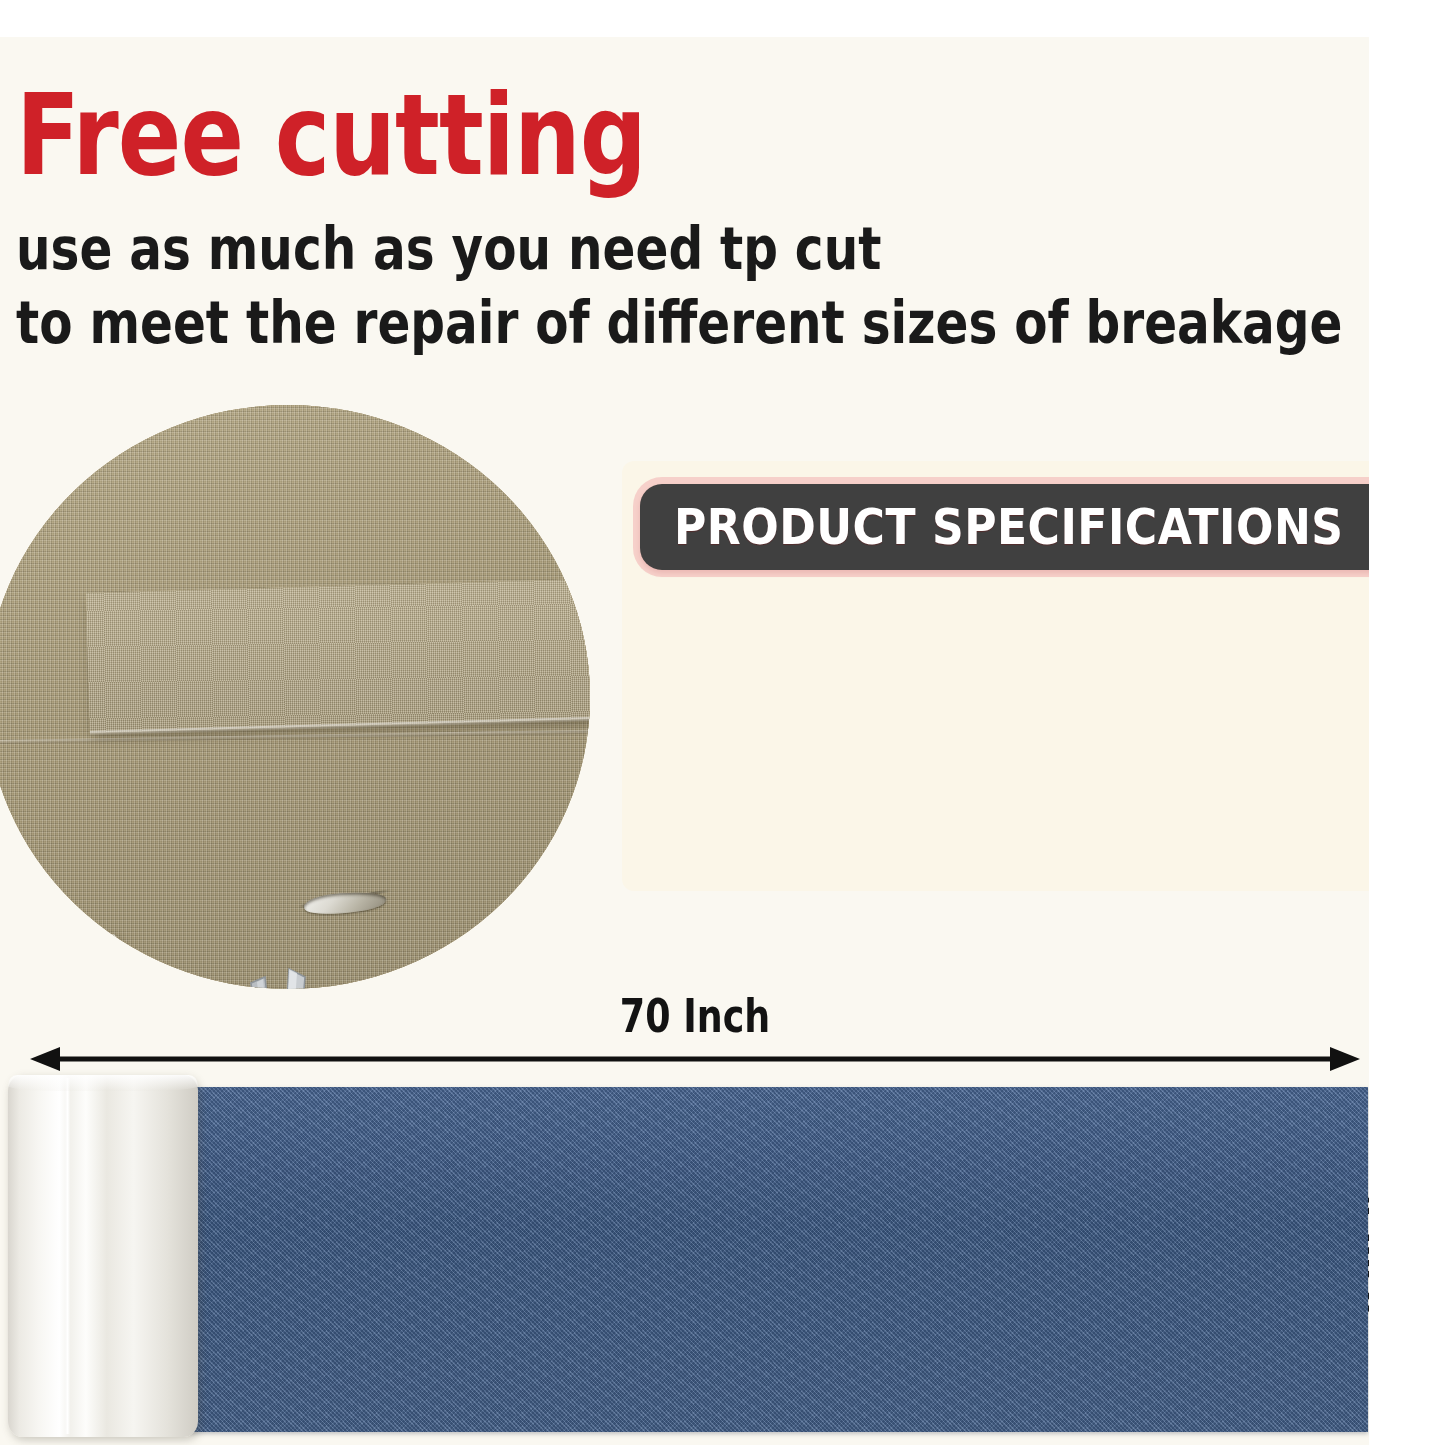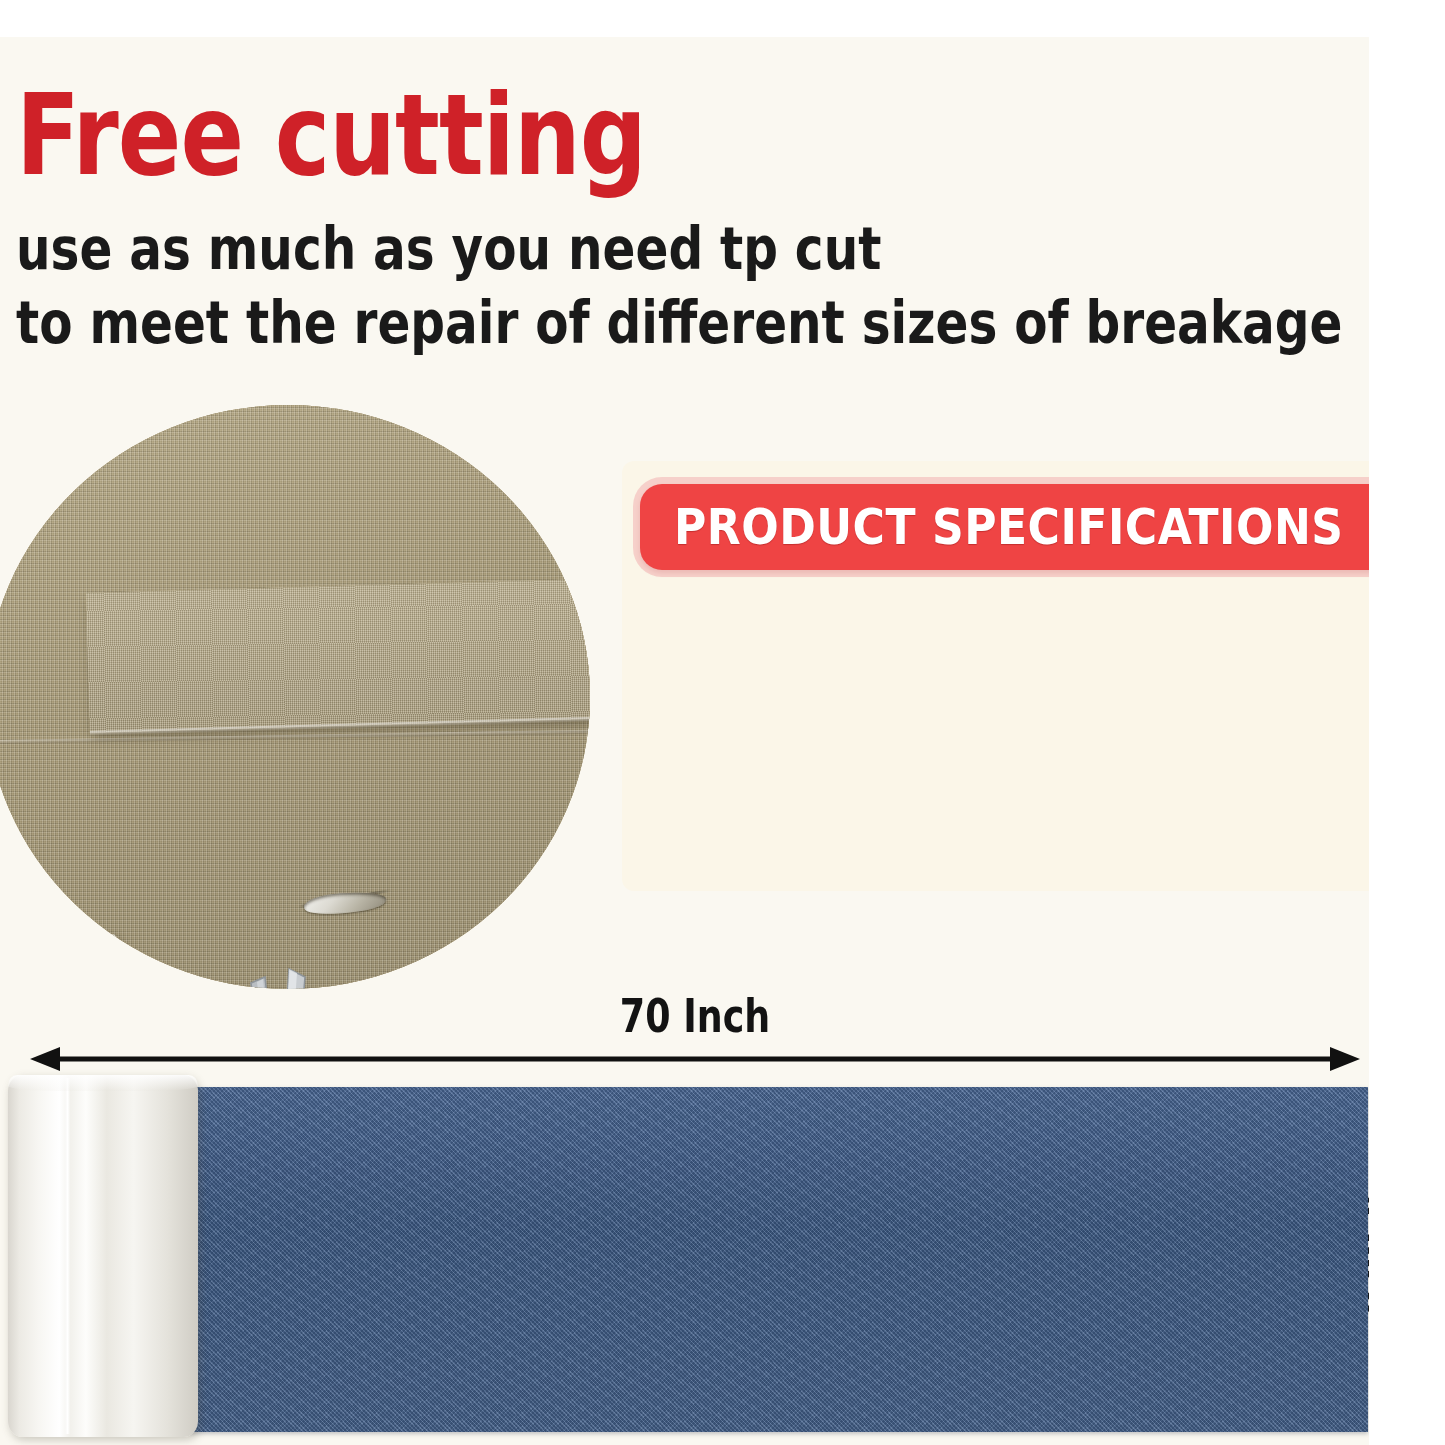--- a/index.html
+++ b/index.html
@@ -145,21 +145,21 @@
     position: absolute;
     left: 622px; top: 424px;
     width: 792px; height: 430px;
     background: #fbf6e8;
     border-radius: 12px;
   }
   #spec-banner {
     position: absolute;
     left: 640px; top: 447px;
     width: 770px; height: 86px;
-    background: #ef4444;
+    background: #404040;
     border-radius: 22px;
     box-shadow: 0 0 0 7px rgba(243,176,176,0.55), 0 3px 5px rgba(150,40,40,0.25);
     display: flex; align-items: center;
   }
   #spec-banner-text {
     font-family: "DejaVu Sans Condensed", "Liberation Sans Narrow", "Liberation Sans", sans-serif;
     font-weight: 700;
     font-size: 49px;
     letter-spacing: 0.5px;
     color: #ffffff;

